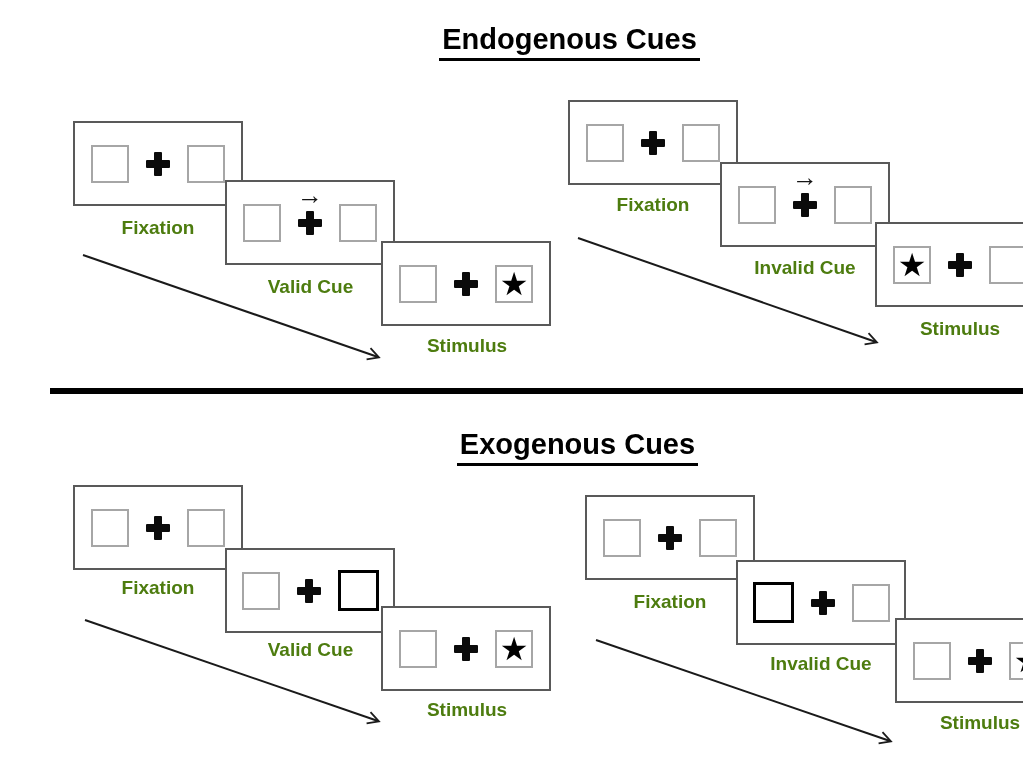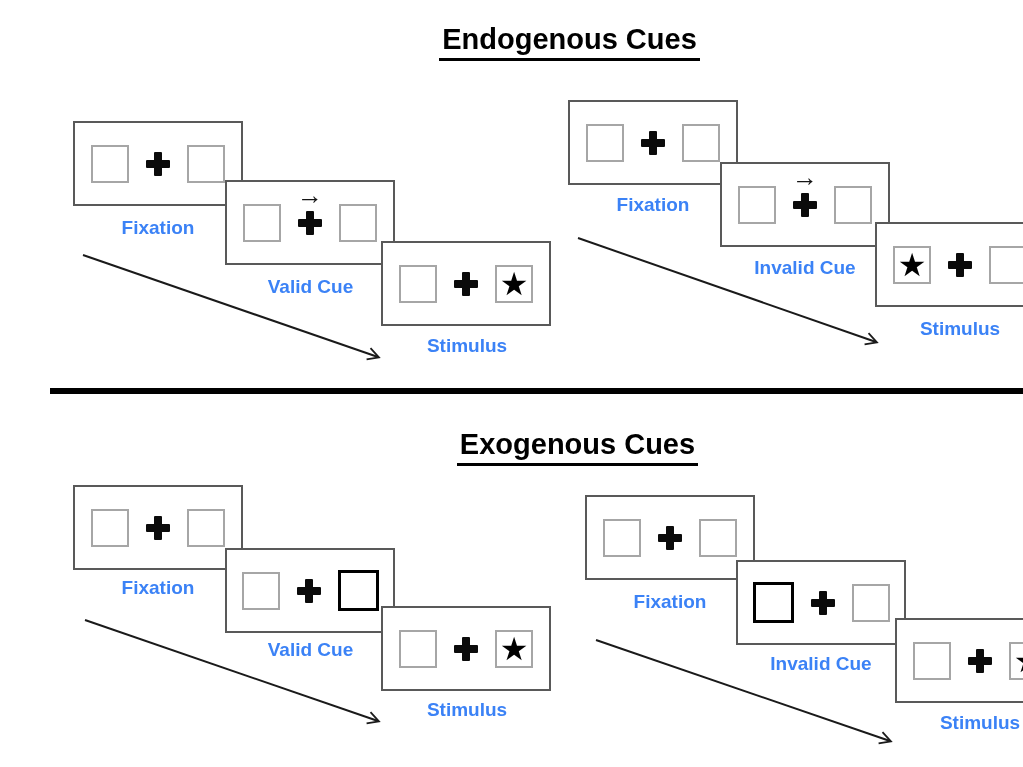--- a/index.html
+++ b/index.html
@@ -39,21 +39,21 @@
     content:""; position:absolute; left:50%; top:0; height:100%; width:8px;
     margin-left:-4px; background:#0b0b0b; border-radius:1px;
   }
   .cue-arrow {
     position:absolute; top:-28px; left:50%; transform:translateX(-50%);
     font-size:26px; line-height:1; color:#141414; font-weight:normal;
   }
   .star { font-size:32px; line-height:1; color:#000; }
   .plabel {
     position:absolute; text-align:center; font-weight:bold;
-    font-size:19px; line-height:22px; color:#3b82f6;
+    font-size:19px; line-height:22px; color:#4d7c0f;
   }
   svg.arrows { position:absolute; left:0; top:0; width:1023px; height:767px; pointer-events:none; }
 </style>
 </head>
 <body>
 
 <div class="stage">
 
   <div class="title" style="top:24px">
     <span class="t-inner" style="transform:translateX(10px)">Endogenous Cues</span>

